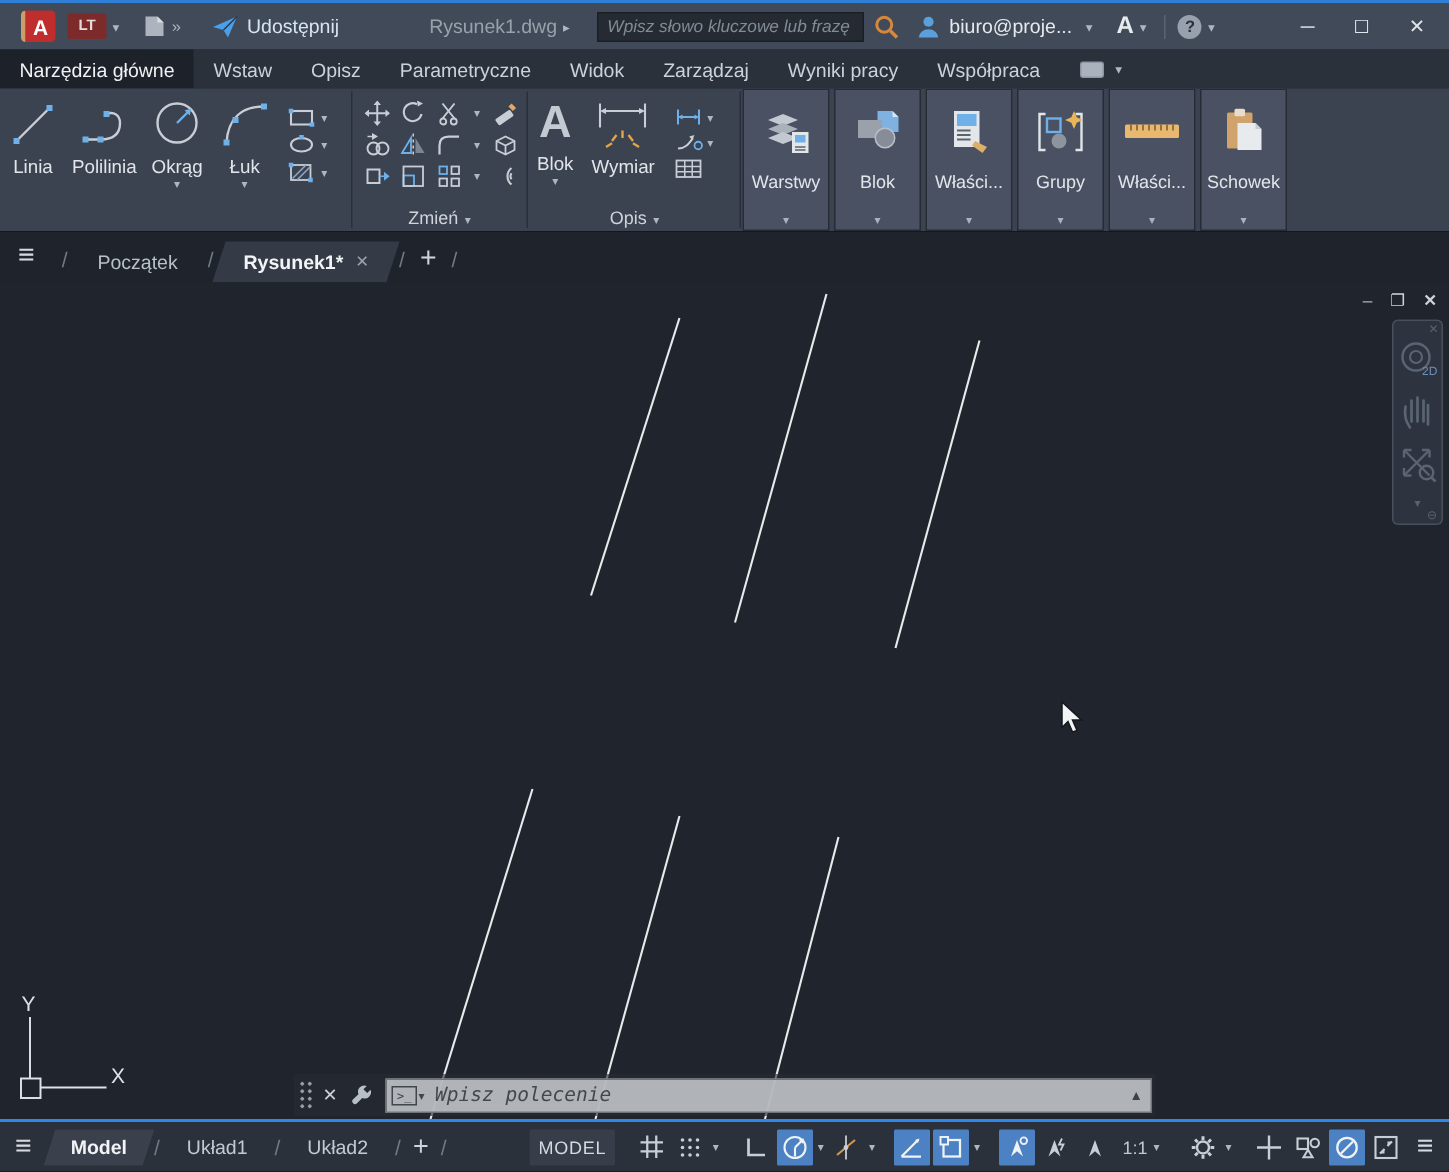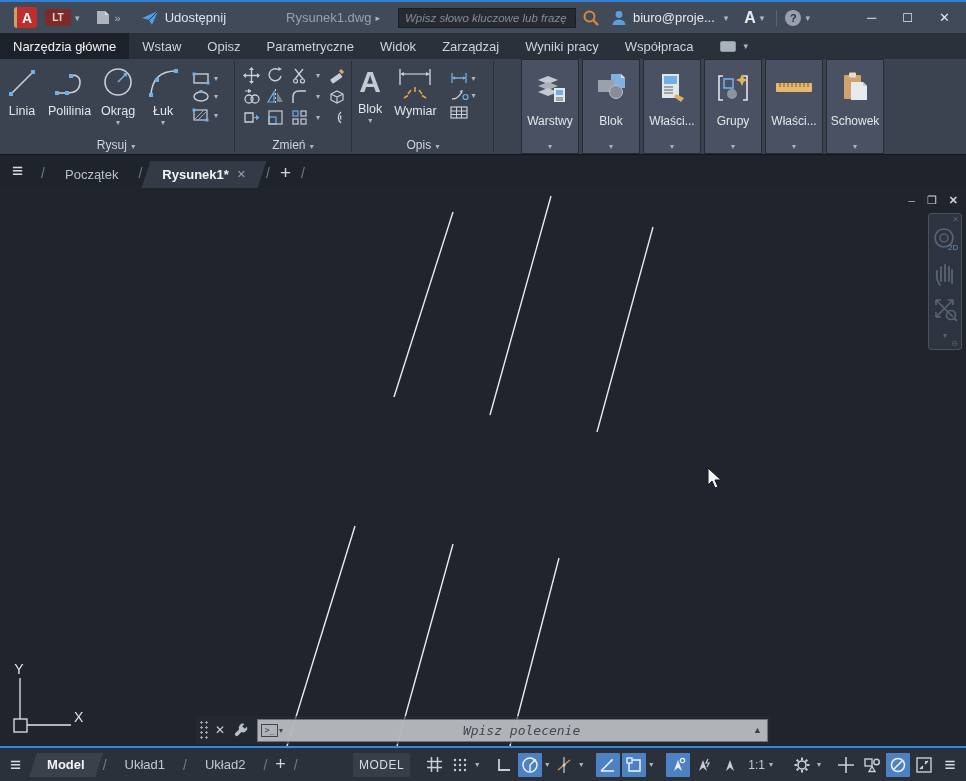--- a/index.html
+++ b/index.html
@@ -37,21 +37,21 @@
   .panel3 { position:absolute; top:0; height:95px; display:flex; flex-direction:column; }
   .panel-label { position:absolute; bottom:2px; left:0; right:0; text-align:center; color:#cfd4da; font-size:12px; }
   .bigbtns { display:flex; align-items:flex-start; padding-top:4px; }
   .bigbtn { display:flex; flex-direction:column; align-items:center; padding:2px 4px; color:#e2e5e9; font-size:12.5px; }
   .bigbtn .lbl { margin-top:3px; }
   .smallcol { display:flex; flex-direction:column; gap:3px; padding-top:8px; margin-left:6px; }
   .smallrow { display:flex; align-items:center; gap:2px; }
   .zgrid { display:flex; flex-direction:column; gap:4px; padding:8px 0 0 6px; }
   .zrow { display:flex; align-items:center; gap:7px; }
 
-  .bpanels { position:absolute; left:521px; top:0; height:95px; display:flex; gap:3px; }
+  .bpanels { position:absolute; left:495px; top:0; height:95px; display:flex; gap:3px; }
   .bpanel { width:58px; background:#495163; border:1px solid #262b34; display:flex; flex-direction:column; align-items:center; }
   .bpanel .bicon { height:52px; display:flex; align-items:center; justify-content:center; margin-top:2px; }
   .bpanel .blabel { font-size:12px; color:#e2e6ea; white-space:nowrap; }
   .bpanel .bfoot { margin-top:auto; width:100%; text-align:center; font-size:8px; color:#aab2bd; padding-bottom:2px; }
 
   
   .filetabs { position:absolute; top:155px; left:0; width:100%; height:33px; background:#1f242c; display:flex; align-items:flex-end; color:#b9c0c9; font-size:13px; }
   .ft-burger { margin:0 14px 6px 12px; }
   .slash { color:#717a86; margin:0 4px 7px; font-size:14px; }
   .ftab { position:relative; height:27px; display:flex; align-items:center; padding:0 16px; }
@@ -71,21 +71,21 @@
   .navbar .ncaret { font-size:8px; color:#596270; }
   .navbar .nellip { position:absolute; bottom:1px; right:3px; font-size:8px; color:#596270; }
 
   
   .cmd-history { position:absolute; left:262px; top:511px; height:16px; background:#87898d; color:#15181d; font-family:"DejaVu Sans Mono", monospace; font-size:12.5px; line-height:16px; padding:0 3px; white-space:pre; }
   .cmd-bar { position:absolute; left:196px; top:528px; width:574px; height:28px; background:rgba(38,43,51,0.62); display:flex; align-items:center; }
   .cmd-grip { width:10px; height:20px; margin-left:3px; background-image:radial-gradient(#9aa0a8 1px, transparent 1.2px); background-size:5px 5px; }
   .cmd-x { color:#ccd0d5; font-size:12px; margin:0 8px 0 6px; }
   .cmd-field { position:relative; flex:1; height:23px; margin:0 2px 0 8px; background:rgba(189,192,195,0.92); border:1px solid #6f7478; display:flex; align-items:center; }
   .prompt-box { width:17px; height:13px; border:1px solid #41464d; margin-left:3px; color:#41464d; font-size:8px; line-height:11px; text-align:center; font-family:"DejaVu Sans Mono",monospace; }
-  .cmd-input { flex:1; background:transparent; border:none; outline:none; font-family:"DejaVu Sans Mono", monospace; font-style:italic; font-size:13px; color:#383d44; padding-left:6px;text-align:center; }
+  .cmd-input { flex:1; background:transparent; border:none; outline:none; font-family:"DejaVu Sans Mono", monospace; font-style:italic; font-size:13px; color:#383d44; padding-left:6px; }
   .cmd-input::placeholder { color:#43484f; font-style:italic; }
   .cmd-up { color:#3c4147; font-size:9px; margin-right:5px; }
 
   
   .statusbar { position:absolute; bottom:0; left:0; width:100%; height:35px; background:#2b313b; border-top:2px solid #2f87e8; display:flex; align-items:center; color:#c3c9d1; font-size:13px; }
   .sb-burger { margin:0 12px 0 10px; }
   .ltab { position:relative; height:24px; display:flex; align-items:center; padding:0 14px; }
   .ltab::before { content:''; position:absolute; inset:0; transform:skewX(-18deg); }
   .ltab > span { position:relative; }
   .ltab.active::before { background:#3a414d; }
@@ -227,21 +227,20 @@
             <svg width="20" height="16" viewBox="0 0 20 16">
                 <rect x="3" y="3" width="13" height="10" fill="none" stroke="#c9ced6" stroke-width="1.2"></rect>
                 <path d="M4 12 L13 3 M7 13 L16 4" stroke="#8fa8c8" stroke-width="1"></path>
                 <rect x="1.5" y="1.5" width="3" height="3" fill="#6fb0e8"></rect>
                 <rect x="14.5" y="11.5" width="3" height="3" fill="#6fb0e8"></rect>
               </svg>
             <span class="sb-caret">▾</span>
           </div>
         </div>
       </div>
-      <div class="panel-label"><span>Rysuj</span> <span class="sb-caret">▾</span></div>
     </div>
     <div class="vsep" style="left:234px;"></div>
 
     <div class="panel3" style="left:237px; width:113px;">
       <div class="zgrid">
         <div class="zrow">
           <svg width="17" height="17" viewBox="0 0 17 17">
               <path d="M8.5 1 L8.5 16 M1 8.5 L16 8.5" stroke="#c9ced6" stroke-width="1.3"></path>
               <path d="M8.5 0 l-2.5 3 h5 z M8.5 17 l-2.5 -3 h5 z M0 8.5 l3 -2.5 v5 z M17 8.5 l-3 -2.5 v5 z" fill="#c9ced6"></path>
             </svg>

